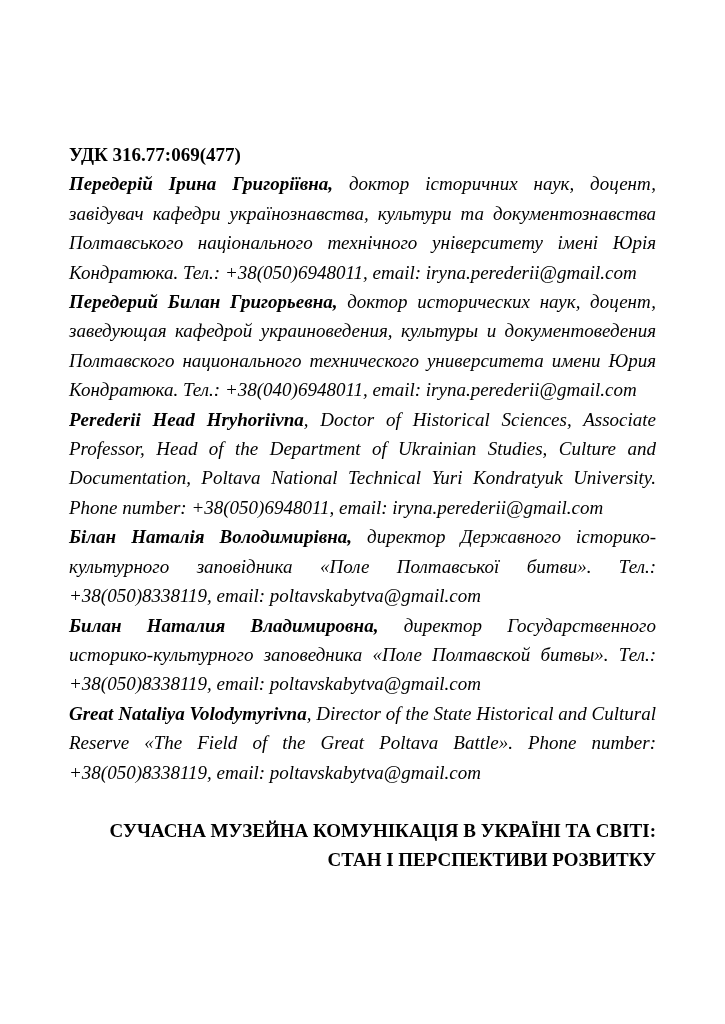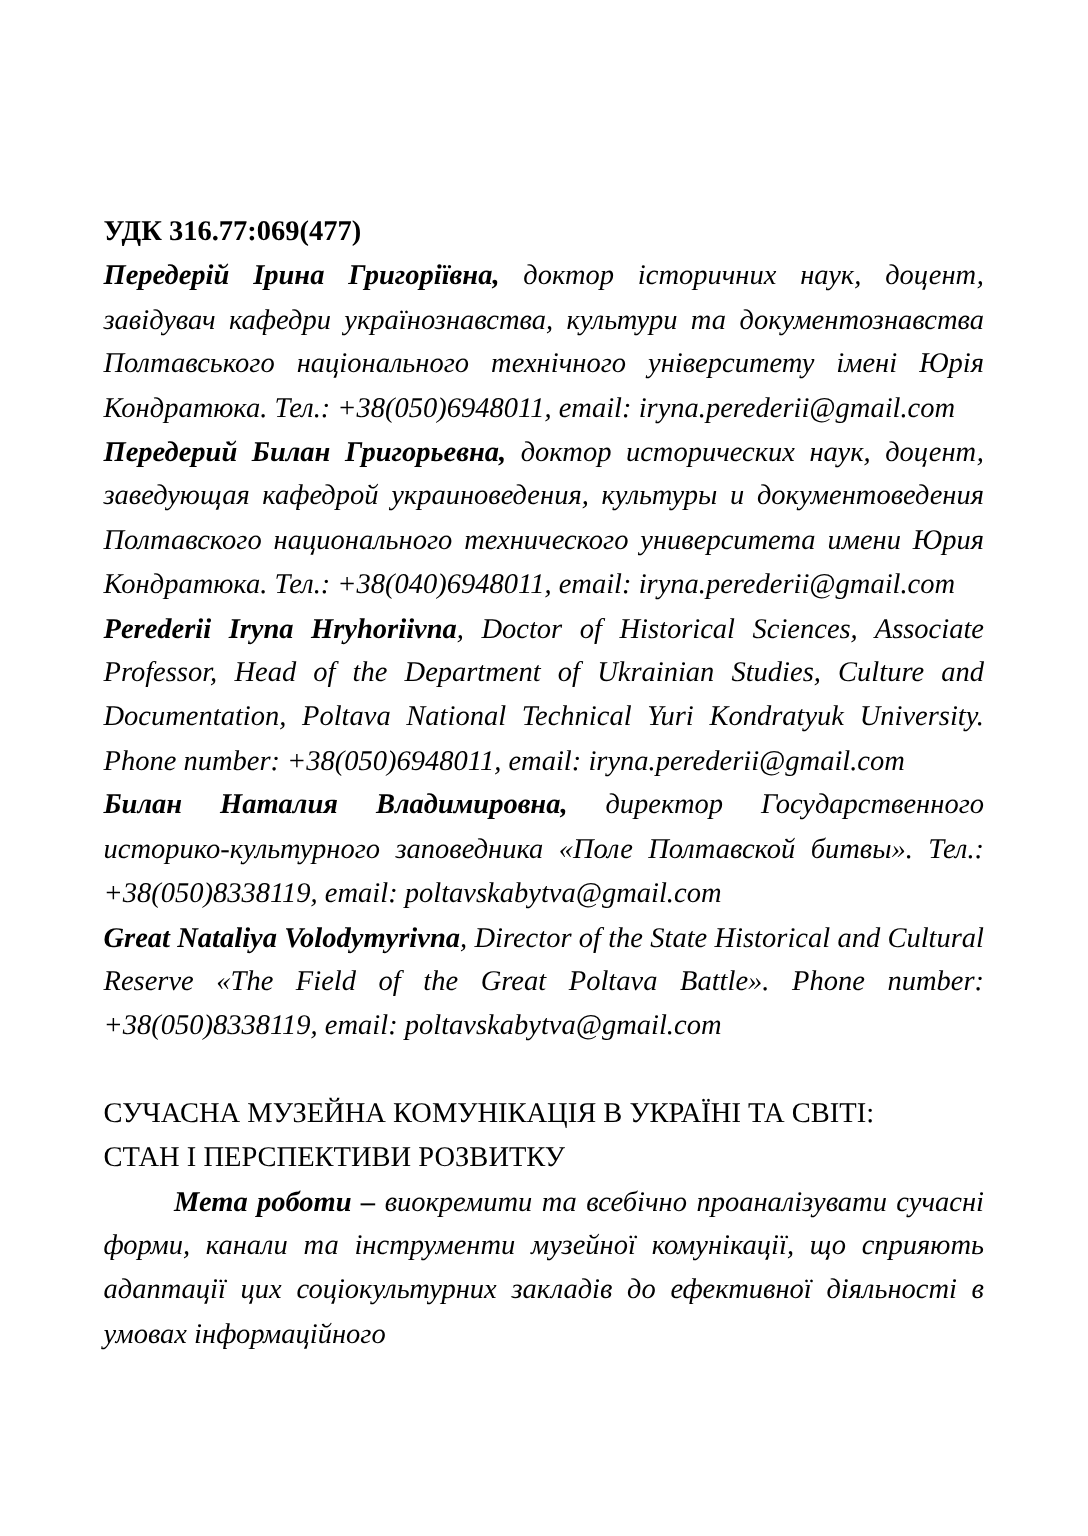--- a/index.html
+++ b/index.html
@@ -11,39 +11,39 @@
     width: 587px;
     font-family: "Liberation Serif", serif;
     font-size: 19px;
     line-height: 29.4px;
     color: #000000;
   }
   .udk { font-weight: bold; font-style: normal; }
   .para { text-align: justify; text-align-last: left; font-style: italic; margin: 0; }
   .para .nm { font-weight: bold; }
   .gap { height: 29px; }
-  .title { text-align: left; font-weight: normal; margin: 0; }
+  .title { text-align: right; font-weight: bold; margin: 0; }
   .indent { text-indent: 47px; }
 </style>
 </head>
 <body>
 
 <div class="page">
   <div class="udk">УДК 316.77:069(477)</div>
 
   <p class="para"><span class="nm">Передерій Ірина Григоріївна,</span><span> доктор історичних наук, доцент, завідувач кафедри українознавства, культури та документознавства Полтавського національного технічного університету імені Юрія Кондратюка. Тел.: +38(050)6948011, email: iryna.perederii@gmail.com</span></p>
 
   <p class="para"><span class="nm">Передерий Билан Григорьевна,</span><span> доктор исторических наук, доцент, заведующая кафедрой украиноведения, культуры и документоведения Полтавского национального технического университета имени Юрия Кондратюка. Тел.: +38(040)6948011, email: iryna.perederii@gmail.com</span></p>
 
-  <p class="para"><span class="nm">Perederii Iryna Hryhoriivna</span><span>, Doctor of Historical Sciences, Associate Professor, Head of the Department of Ukrainian Studies, Culture and Documentation, Poltava National Technical Yuri Kondratyuk University. Phone number: +38(050)6948011, email: iryna.perederii@gmail.com</span></p>
+  <p class="para"><span class="nm">Perederii Head Hryhoriivna</span><span>, Doctor of Historical Sciences, Associate Professor, Head of the Department of Ukrainian Studies, Culture and Documentation, Poltava National Technical Yuri Kondratyuk University. Phone number: +38(050)6948011, email: iryna.perederii@gmail.com</span></p>
 
+  <p class="para"><span class="nm">Білан Наталія Володимирівна,</span><span> директор Державного історико-культурного заповідника «Поле Полтавської битви». Тел.: +38(050)8338119, email: poltavskabytva@gmail.com</span></p>
 
   <p class="para"><span class="nm">Билан Наталия Владимировна,</span><span> директор Государственного историко-культурного заповедника «Поле Полтавской битвы». Тел.: +38(050)8338119, email:  poltavskabytva@gmail.com</span></p>
 
   <p class="para"><span class="nm">Great Nataliya Volodymyrivna</span><span>, Director of the State Historical and Cultural Reserve «The Field of the Great Poltava Battle». Phone number: +38(050)8338119, email: poltavskabytva@gmail.com</span></p>
 
   <div class="gap"></div>
 
   <p class="title">СУЧАСНА МУЗЕЙНА КОМУНІКАЦІЯ В УКРАЇНІ ТА СВІТІ:</p>
   <p class="title">СТАН І ПЕРСПЕКТИВИ РОЗВИТКУ</p>
 
-  <p class="para indent"><span class="nm">Мета роботи –</span><span> виокремити та всебічно проаналізувати сучасні форми, канали та інструменти музейної комунікації, що сприяють адаптації цих соціокультурних закладів до ефективної діяльності в умовах інформаційного</span></p>
 </div>
 
 </body></html>

